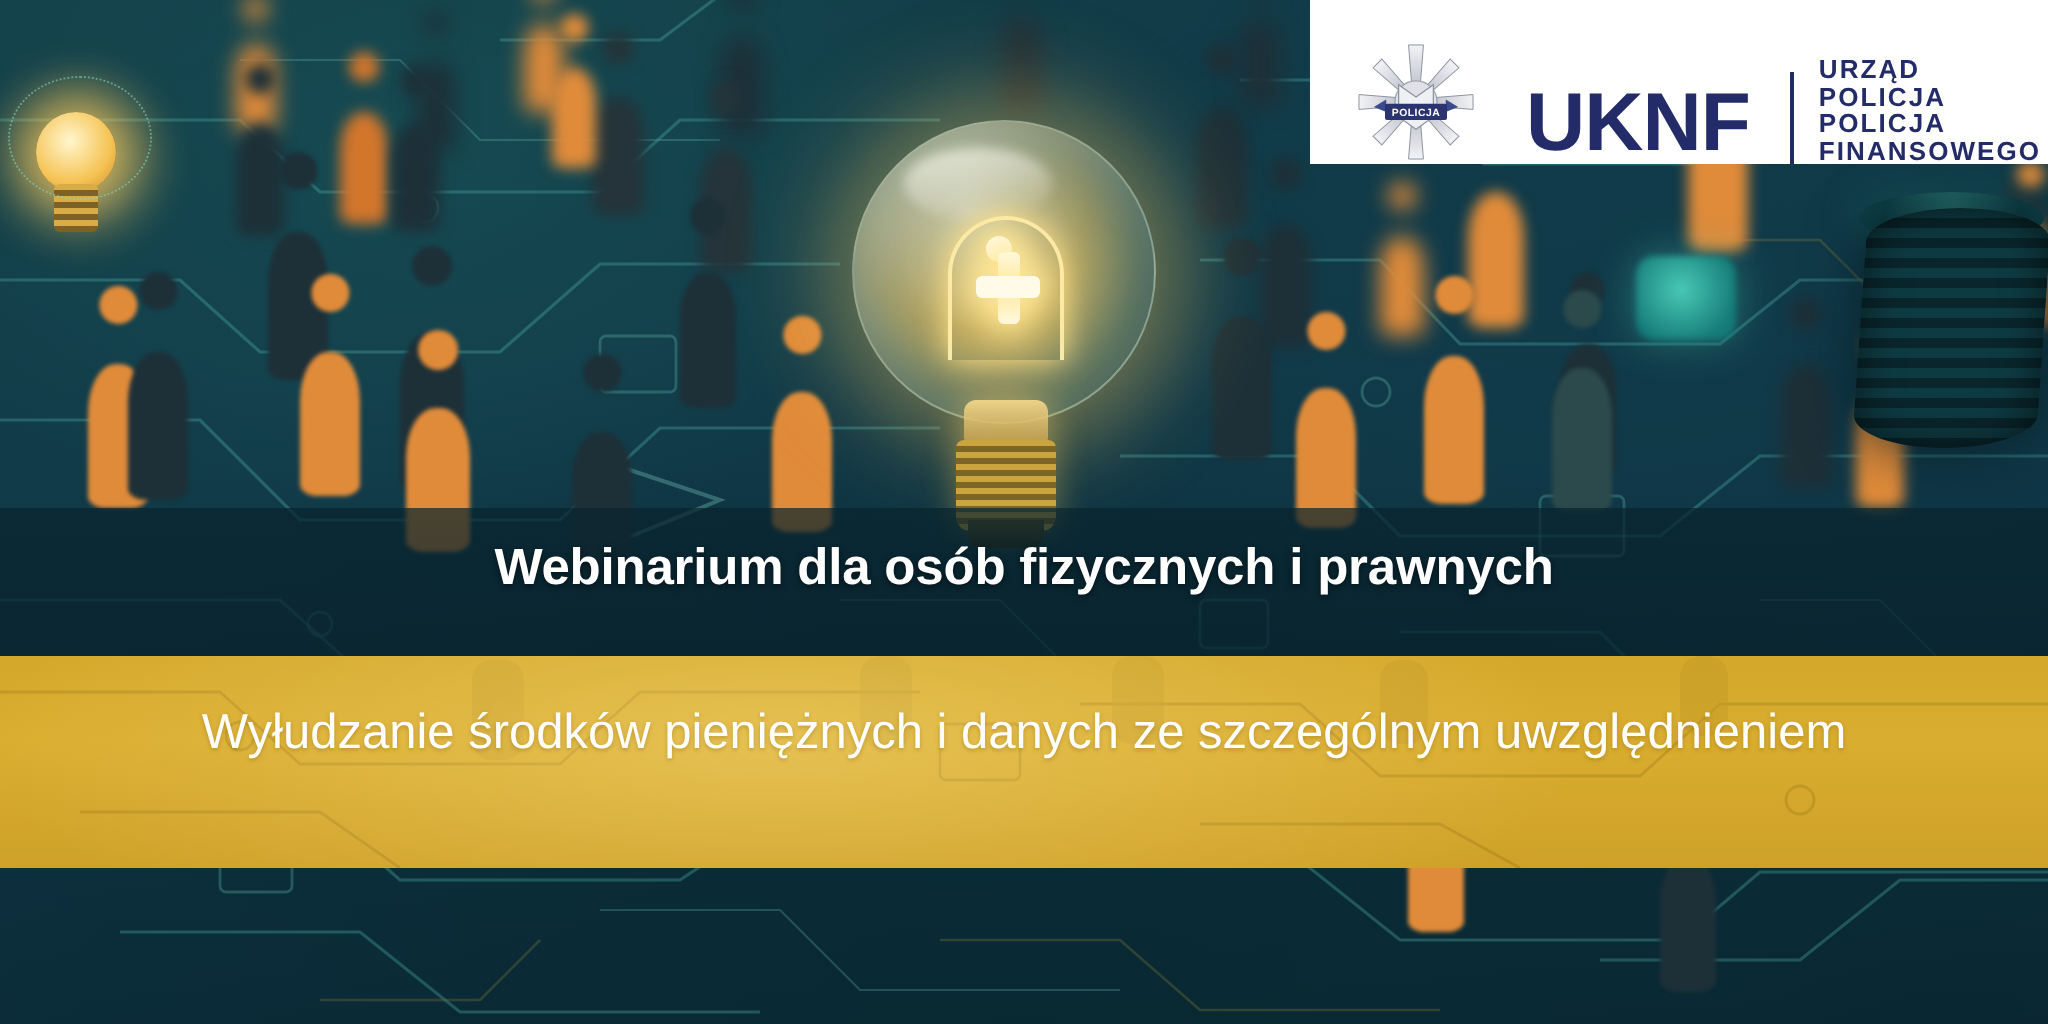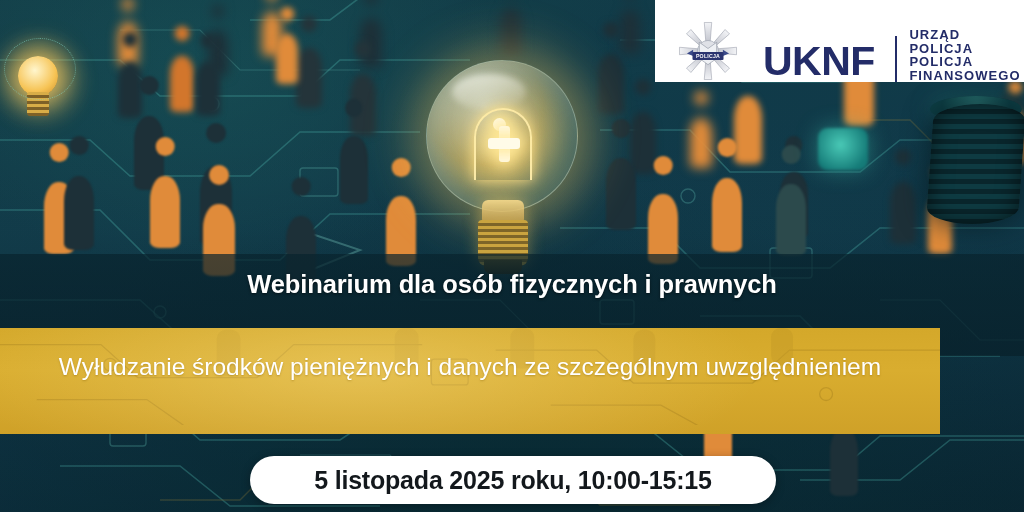--- a/index.html
+++ b/index.html
@@ -82,21 +82,21 @@
       box-shadow:0 0 22px rgba(60,190,170,.45); }
 
   
   .title-band{ position:absolute; left:0; top:243px; width:1024px; height:102px;
       background:linear-gradient(180deg, rgba(8,35,45,.70), rgba(8,33,43,.78));margin-top:11px; }
   .title-band .t{ position:absolute; left:0; right:0; top:14px; text-align:center;
       color:#ffffff; font-size:25.5px; font-weight:bold; line-height:33px;
       letter-spacing:-.1px; text-shadow:0 1px 3px rgba(0,0,0,.55); }
 
   
-  .gold-band{ position:absolute; left:0; top:328px; width:940px; height:106px; overflow:hidden;
+  .gold-band{ position:absolute; left:0; top:328px; width:1024px; height:106px; overflow:hidden;
       background:linear-gradient(180deg,#d4a82a 0%,#d9ad2f 40%,#cfa128 100%); }
   .gold-band .tex{ position:absolute; inset:0; opacity:.22; }
   .gold-band .sheen{ position:absolute; inset:0;
       background:radial-gradient(ellipse 560px 160px at 38% 40%, rgba(255,232,150,.35), transparent 72%); }
   .gold-band .s{ position:absolute; left:0; right:0; top:20px; text-align:center;
       color:#ffffff; font-size:24.5px; font-weight:400; line-height:38px;
       text-shadow:0 1px 2px rgba(120,85,0,.35); }
 
   
   .pill{ position:absolute; left:250px; top:456px; width:526px; height:48px; border-radius:24px;
@@ -261,23 +261,20 @@
           <rect x="840" y="0" width="24" height="40" rx="10"></rect>
         </g>
       </svg>
     </div>
     <div class="sheen"></div>
     <div class="s">
       <div>Wyłudzanie środków pieniężnych i danych ze szczególnym uwzględnieniem</div>
     </div>
   </div>
 
-  <div class="pill">
-    <span>5 listopada 2025 roku, 10:00-15:15</span>
-  </div>
 
   <div class="logobox">
     <div class="police">
       <svg viewBox="0 0 100 100" aria-hidden="true">
         <defs>
           <linearGradient id="ray" x1="0" y1="0" x2="0" y2="1">
             <stop offset="0" stop-color="#f2f3f6"></stop>
               <stop offset="1" stop-color="#b9bcc6"></stop>
           </linearGradient>
         </defs>

